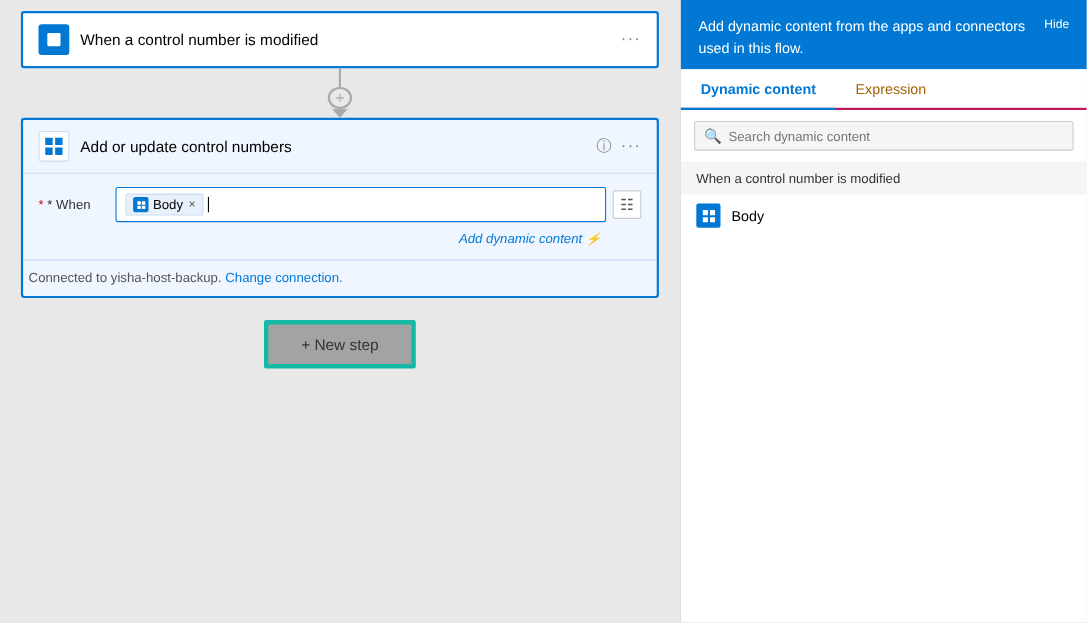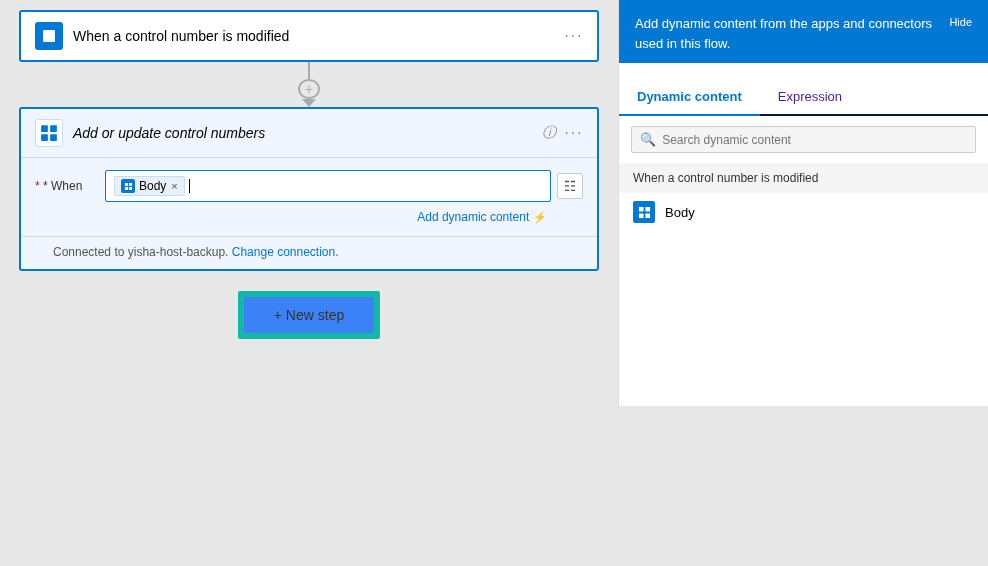--- a/index.html
+++ b/index.html
@@ -105,21 +105,20 @@
       background: #f0f6ff;
       border: 2px solid #0078d4;
       border-radius: 3px;
       padding: 0;
     }
     .action-block-header {
       display: flex;
       align-items: center;
       padding: 10px 14px;
       border-bottom: 1px solid #c8ddf5;
-      font-style: italic;
     }
     .action-block-header .block-icon {
       width: 28px;
       height: 28px;
       background: #fff;
       border: 1px solid #c8ddf5;
       border-radius: 3px;
       display: flex;
       align-items: center;
       justify-content: center;
@@ -225,57 +224,58 @@
       justify-content: flex-end;
       padding-right: 36px;
       margin-top: 4px;
     }
     .add-dynamic-link {
       color: #0078d4;
       font-size: 12px;
       cursor: pointer;
       display: flex;
       align-items: center;
+      font-style: italic;
     }
     .add-dynamic-link .lightning {
       font-size: 11px;
       margin-left: 4px;
     }
     .connected-info {
       font-size: 12px;
       color: #555;
-      padding: 8px 32px 10px;
+      padding: 8px 5px 10px;
       border-top: 1px solid #c8ddf5;
     }
     .connected-info a {
       color: #0078d4;
       cursor: pointer;
       text-decoration: none;
     }
 
     
     .new-step-btn {
       margin-top: 20px;
-      border: 6px solid #14b8a6;
-      background: #3b82f6;
+      border: 4px solid #14b8a6;
+      background: #a3a3a3;
       padding: 10px 30px;
       font-size: 14px;
       color: #333;
       cursor: pointer;
       border-radius: 2px;
     }
 
     
     .right-panel {
       width: 370px;
       background: #fff;
       display: flex;
       flex-direction: column;
       border-left: 1px solid #ddd;
-      height: 406px;
+      height: 566px;
       flex-shrink: 0;
     }
     .panel-header {
       background: #0078d4;
       color: #fff;
       padding: 14px 16px 10px;
       display: flex;
       justify-content: space-between;
       align-items: flex-start;
     }
@@ -289,28 +289,27 @@
       color: #fff;
       font-size: 11px;
       cursor: pointer;
       flex-shrink: 0;
       margin-top: 2px;
     }
 
     
     .panel-tabs {
       display: flex;
-      border-bottom: 2px solid #0f172a;
-      background: #fff;
-      margin-top: 16px;
+      border-bottom: 2px solid #be185d;
+      background: #fff;
     }
     .panel-tab {
       padding: 10px 18px;
       font-size: 13px;
-      color: #4c1d95;
+      color: #a16207;
       cursor: pointer;
       position: relative;
     }
     .panel-tab.active {
       color: #0078d4;
       font-weight: 600;
     }
     .panel-tab.active::after {
       content: '';
       position: absolute;

